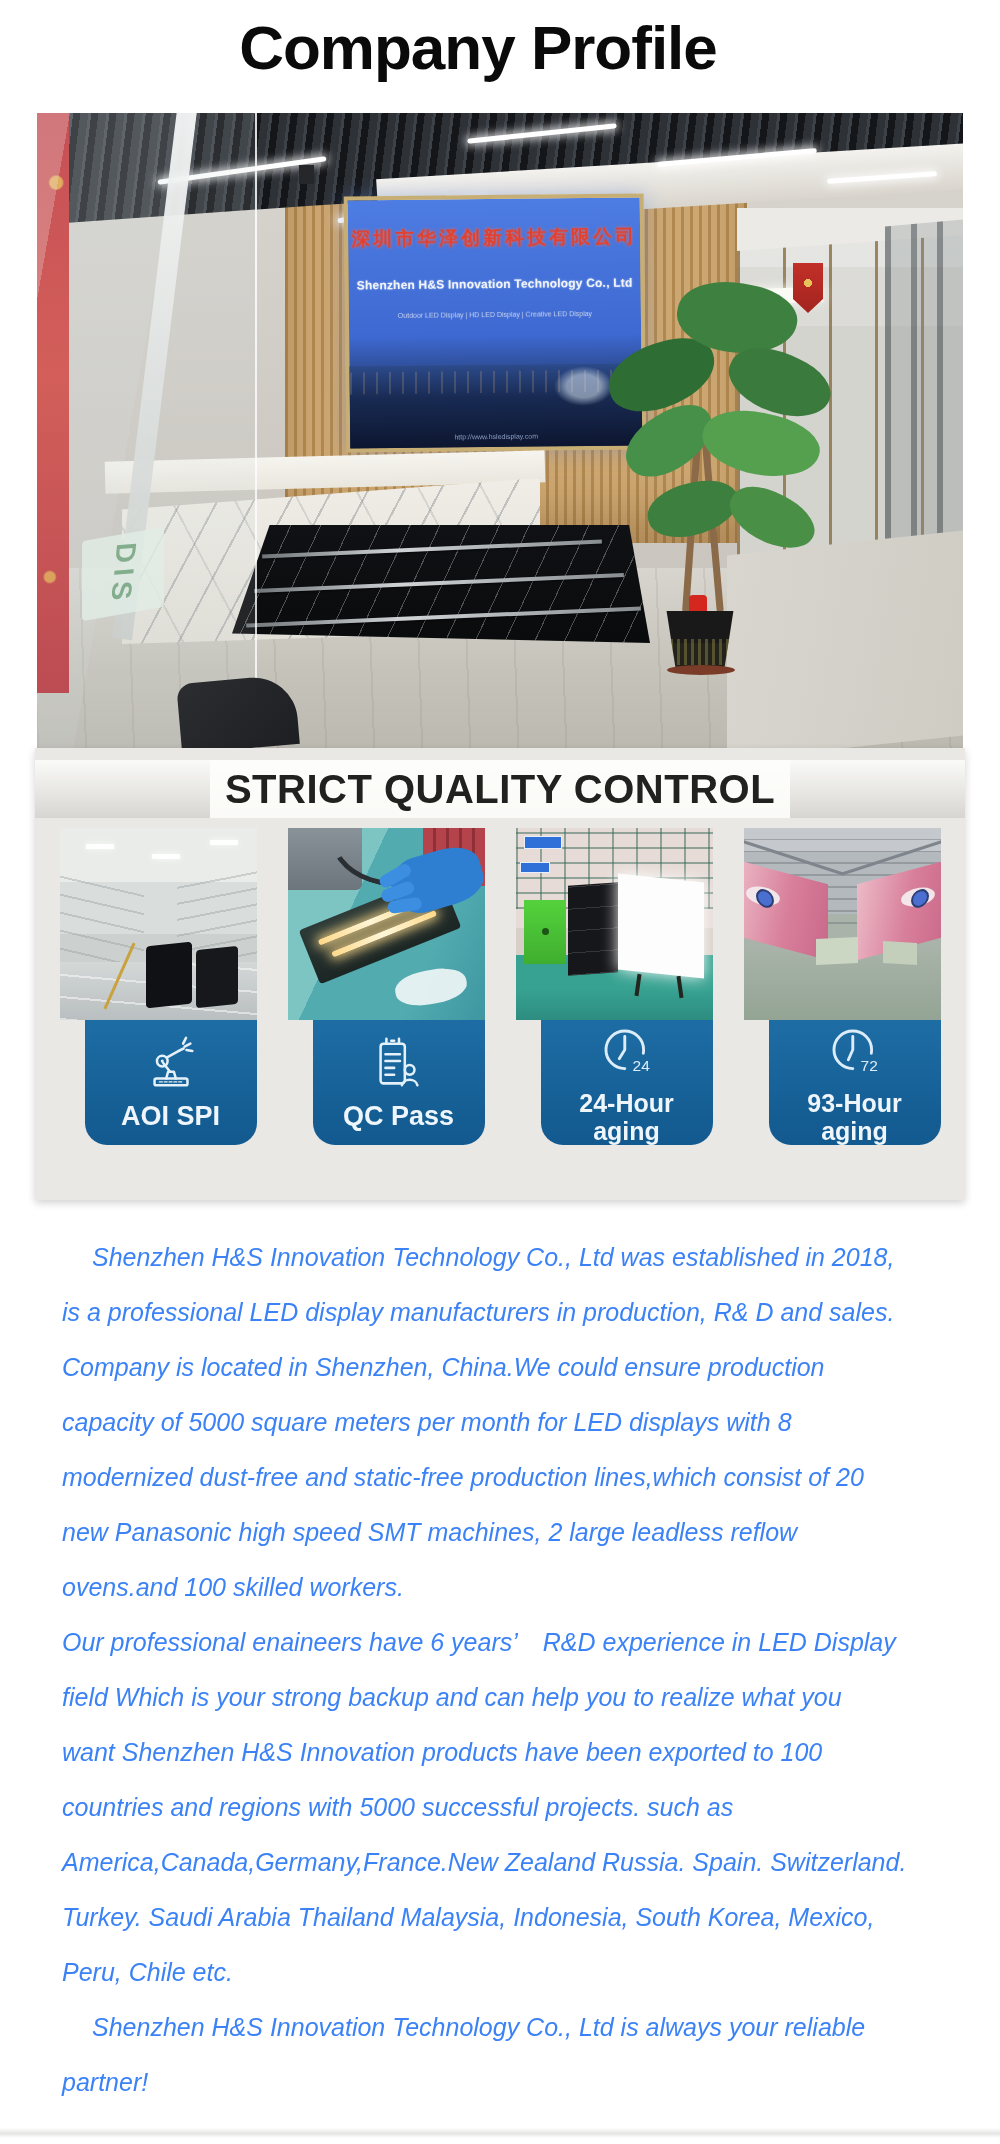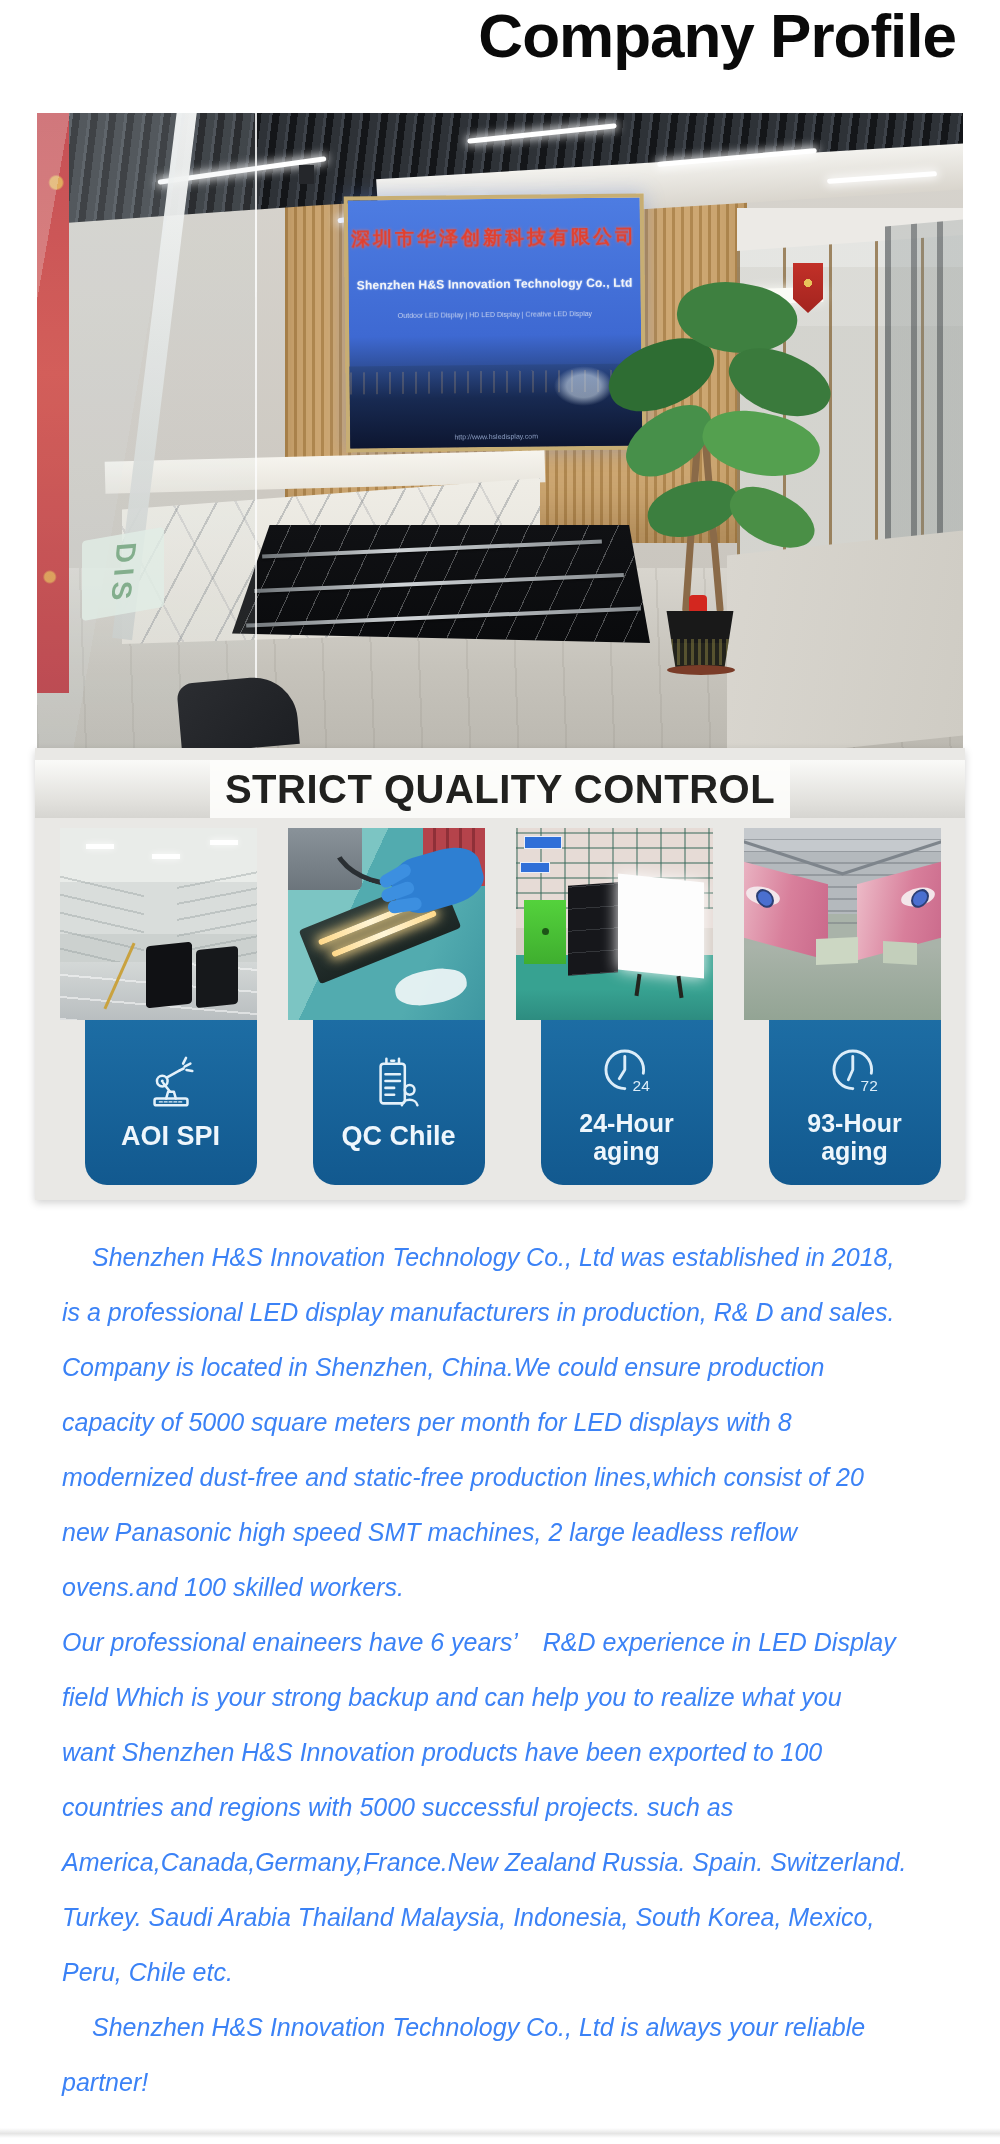--- a/index.html
+++ b/index.html
@@ -3,21 +3,21 @@
 <meta charset="utf-8">
 <style>
   html,body{margin:0;padding:0;}
   body{
     width:1000px;height:2144px;position:relative;overflow:hidden;
     background:#ffffff;font-family:"Liberation Sans",sans-serif;
   }
 
   
   .page-title{
-    position:absolute;top:0;left:0;width:956px;text-align:right;
+    position:absolute;top:12px;left:0;width:956px;text-align:center;
     font-size:62px;font-weight:bold;color:#0a0a0a;letter-spacing:-1px;
   }
 
   
   .photo{
     position:absolute;left:37px;top:113px;width:926px;height:635px;
     background:linear-gradient(180deg,#d8d5cf 0%,#cdc9c2 60%,#c3c0b8 100%);
     overflow:hidden;
   }
   .ph-wood{
@@ -208,21 +208,21 @@
     position:absolute;left:0;top:0;width:930px;height:58px;line-height:58px;
     text-align:center;font-size:40px;font-weight:bold;color:#21211f;letter-spacing:.5px;
   }
   .cards{
     position:absolute;left:0;top:80px;width:930px;
     display:flex;justify-content:center;gap:31px;
   }
   .card{width:197px;}
   .card-img{height:192px;position:relative;overflow:hidden;background:#bfc4c2;}
   .card-panel{
-    height:165px;background:linear-gradient(180deg,#1d6da4,#12598f);
+    height:125px;background:linear-gradient(180deg,#1d6da4,#12598f);
     border-radius:0 0 22px 22px;
     display:flex;flex-direction:column;align-items:center;justify-content:center;gap:6px;margin-left:25px;
   }
   .card-label{color:#eef6fc;font-weight:bold;font-size:27px;text-align:center;line-height:1.12;}
   .card-label.two{font-size:25px;}
   .cicon{display:block;}
 
   
   .s1{background:linear-gradient(180deg,#e9ece9 0 28%,#d9dddb 28% 55%,#ccd1cf 55%);}
   .s1 .lt{position:absolute;width:28px;height:5px;background:#fff;box-shadow:0 0 7px rgba(255,255,255,.9);}
@@ -413,21 +413,21 @@
       </div>
       <div class="card-panel">
         <svg class="cicon" width="62" height="62" viewBox="0 0 64 64" fill="none" stroke="#e4f1fa" stroke-width="2.6" stroke-linecap="round" stroke-linejoin="round">
           <rect x="13" y="11" width="25" height="41" rx="3"></rect>
           <path d="M19 11 v-5 M32 11 v-5"></path>
           <path d="M24 8 h3"></path>
           <path d="M18 22 h15 M18 29 h15 M18 36 h9 M18 43 h9"></path>
           <circle cx="43" cy="38" r="5"></circle>
           <path d="M35 54 c1.5 -7.5 14.5 -7.5 16 0"></path>
         </svg>
-        <div class="card-label">QC Chile</div>
+        <div class="card-label">QC Pass</div>
       </div>
     </div>
 
     <div class="card">
       <div class="card-img s3">
         <div class="truss"></div>
         <div class="sg1"></div>
         <div class="sg2"></div>
         <div class="grn"></div>
         <div class="cab"></div>

